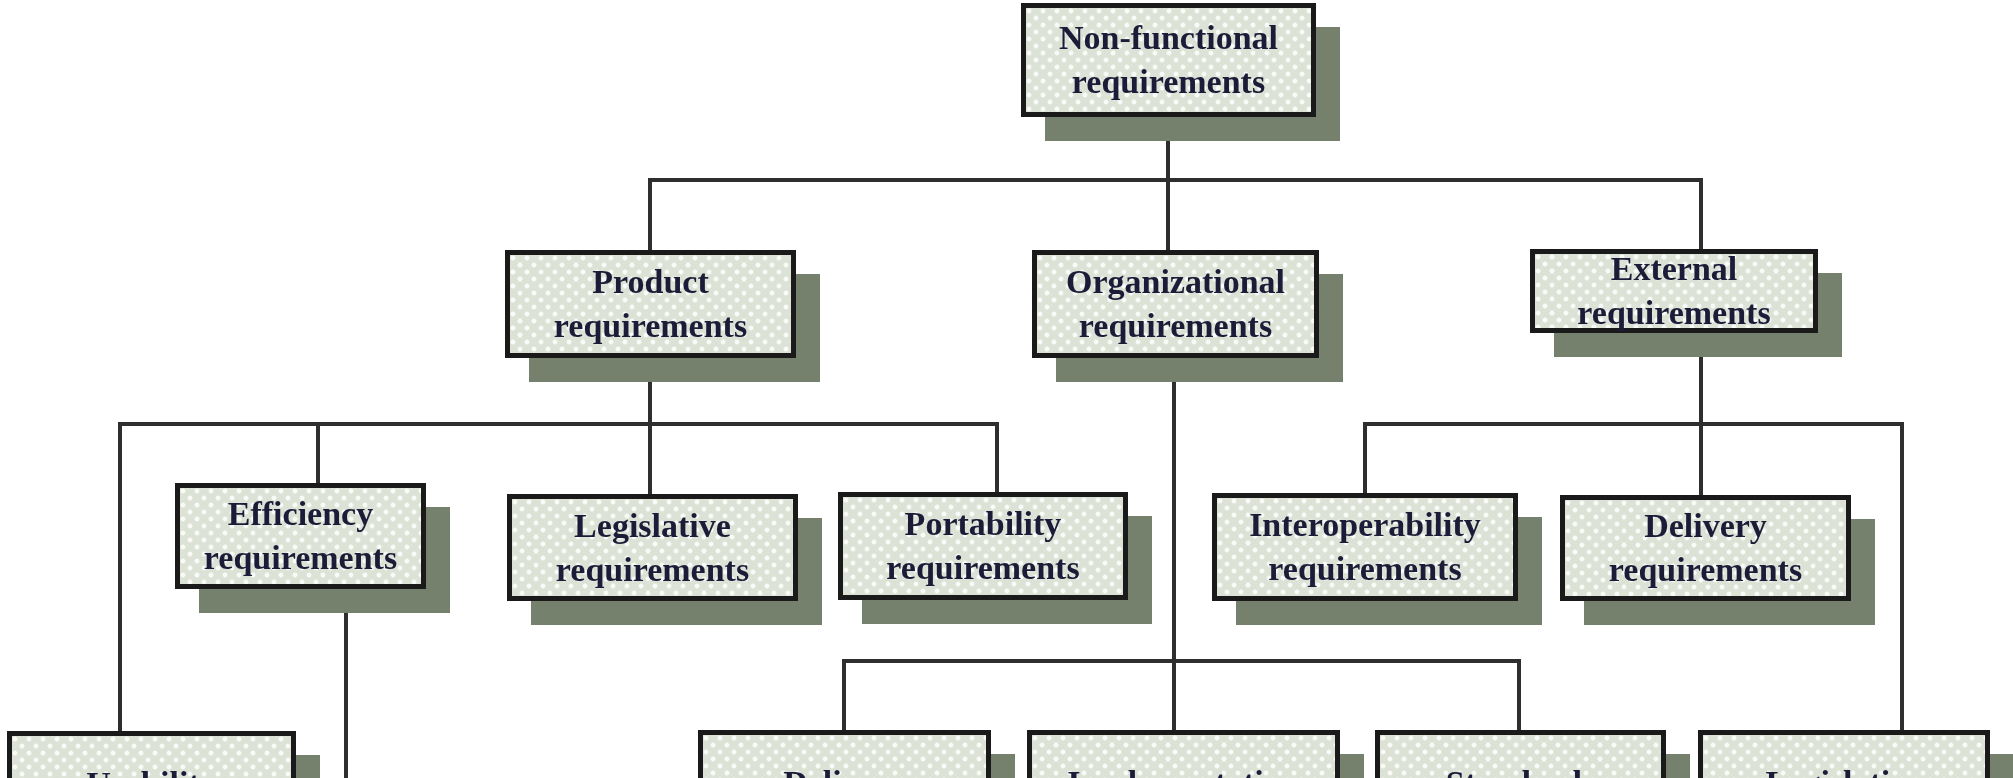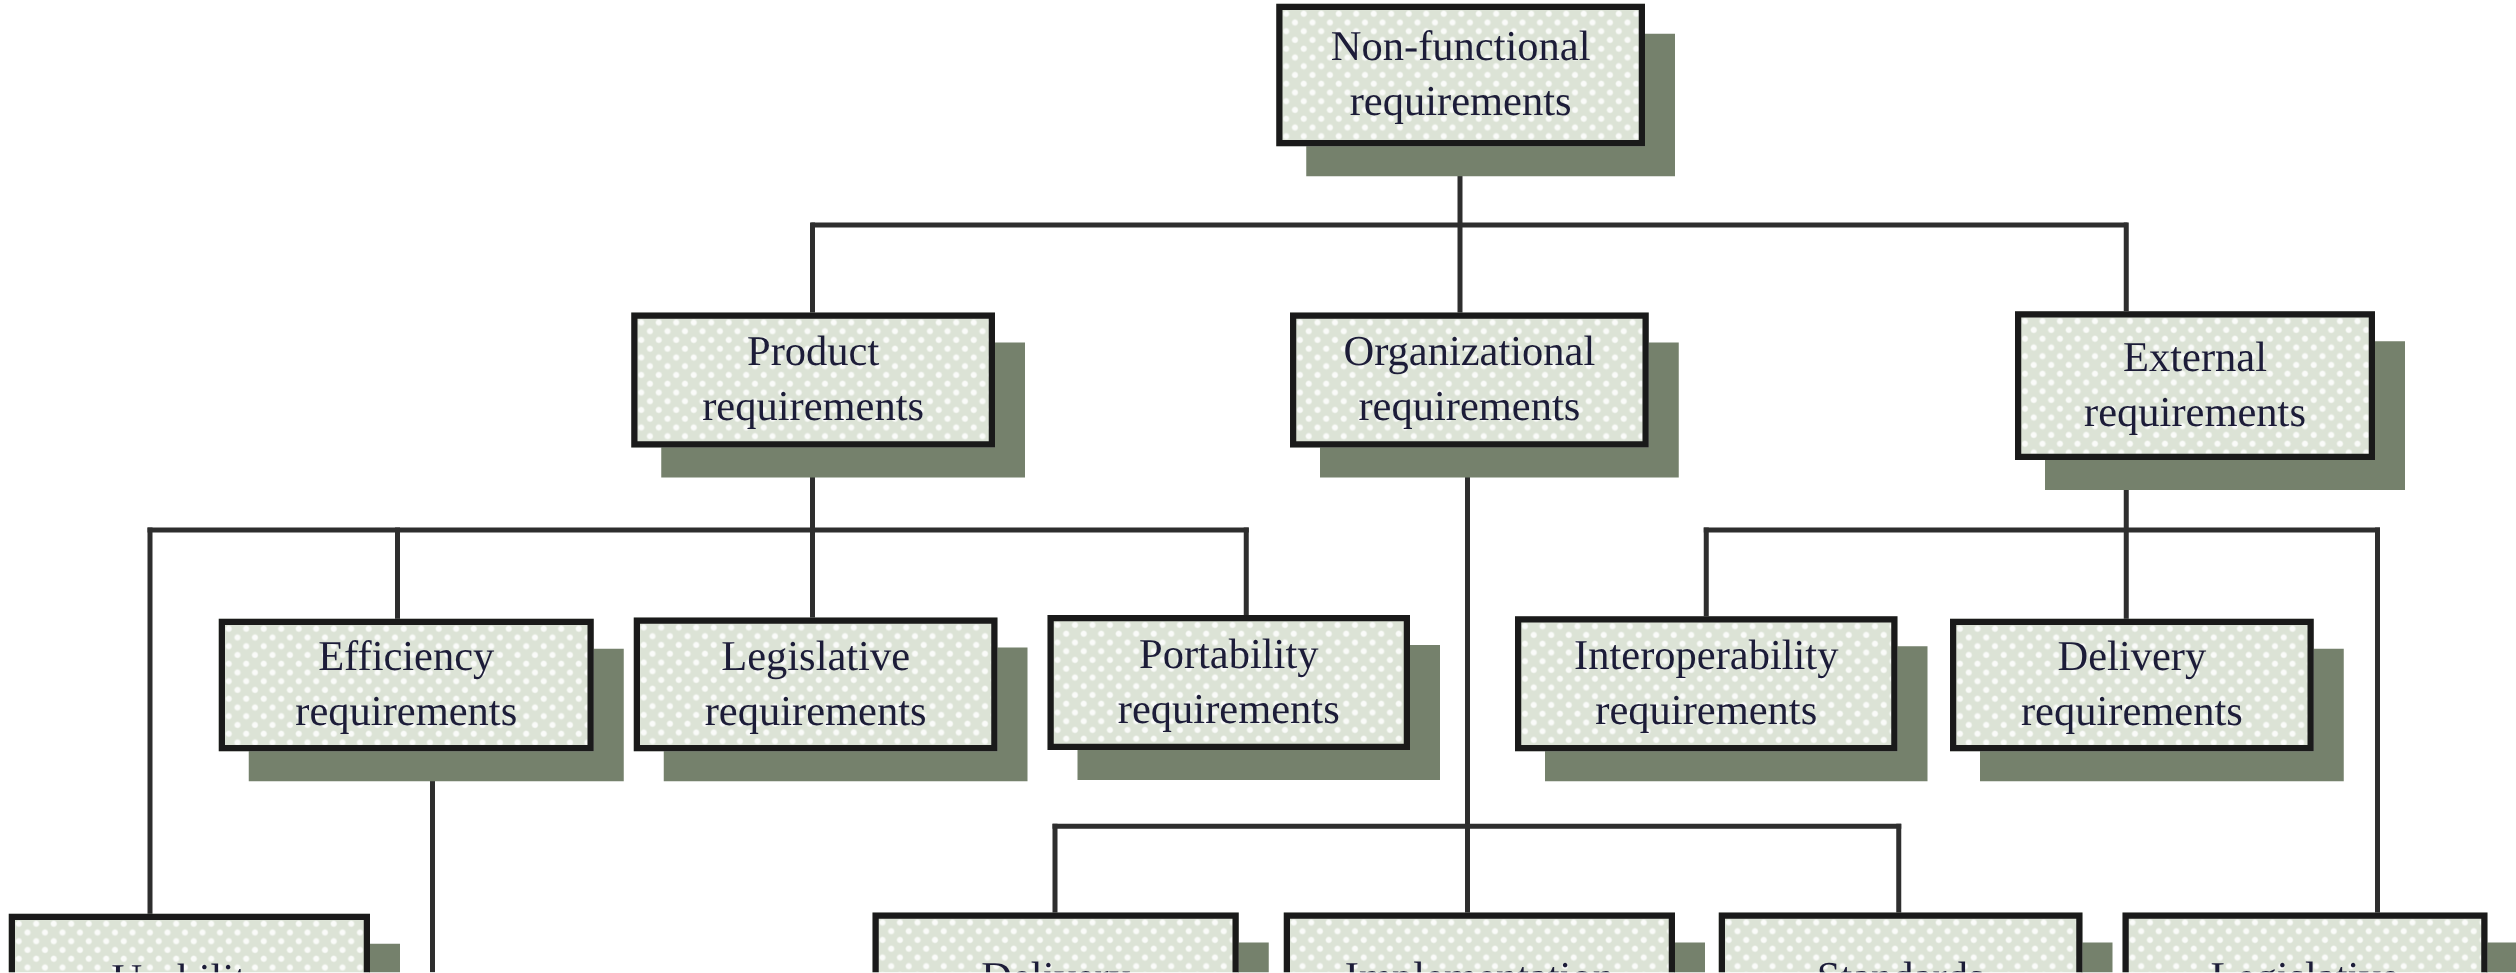--- a/index.html
+++ b/index.html
@@ -27,21 +27,21 @@
       radial-gradient(circle at 3px 3px, rgba(255,255,255,.85) 1.8px, rgba(255,255,255,0) 3px),
       radial-gradient(circle at 10px 10px, rgba(255,255,255,.85) 1.8px, rgba(255,255,255,0) 3px);
     background-size:14px 14px;
     box-shadow:24px 24px 0 0 var(--box-shadow);
     display:flex;align-items:center;justify-content:center;
     text-align:center;
     z-index:2;
   }
   .node-label{
     color:var(--text);
-    font-weight:400;
+    font-weight:700;
     font-size:34px;
     line-height:44px;
     padding:0 6px;
   }
   .line{position:absolute;background:var(--connector);z-index:1;}
   .line.h{height:4px;}
   .line.v{width:4px;}
 </style>
 </head>
 <body>
@@ -74,25 +74,25 @@
   <div class="node" style="left:1021px;top:3px;width:295px;height:114px">
     <span class="node-label">Non-functional requirements</span>
   </div>
 
   <div class="node" style="left:1032px;top:250px;width:287px;height:108px">
     <span class="node-label">Organizational requirements</span>
   </div>
   <div class="node" style="left:505px;top:250px;width:291px;height:108px">
     <span class="node-label">Product requirements</span>
   </div>
-  <div class="node" style="left:1612px;top:249px;width:288px;height:119px">
+  <div class="node" style="left:1530px;top:249px;width:288px;height:84px">
     <span class="node-label">External requirements</span>
   </div>
 
-  <div class="node" style="left:175px;top:495px;width:300px;height:106px">
+  <div class="node" style="left:175px;top:483px;width:251px;height:106px">
     <span class="node-label">Efficiency requirements</span>
   </div>
   <div class="node" style="left:507px;top:494px;width:291px;height:107px">
     <span class="node-label">Legislative requirements</span>
   </div>
   <div class="node" style="left:838px;top:492px;width:290px;height:108px">
     <span class="node-label">Portability requirements</span>
   </div>
   <div class="node" style="left:1212px;top:493px;width:306px;height:108px">
     <span class="node-label">Interoperability requirements</span>

